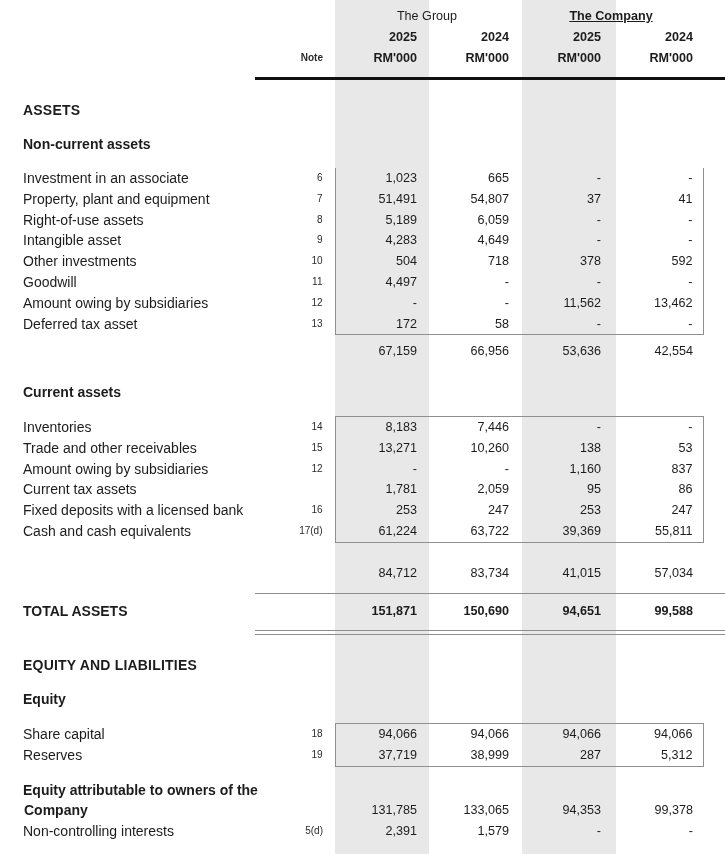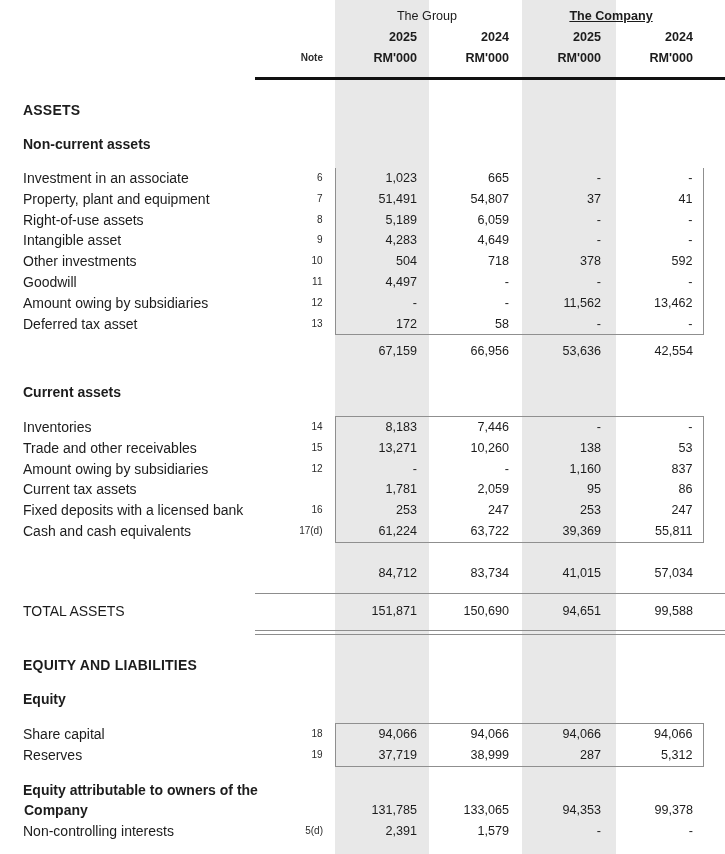--- a/index.html
+++ b/index.html
@@ -24,21 +24,21 @@
   col.c-num{width:92px;}
   col.c-pad{width:22px;}
 
   td,th{padding:0;vertical-align:bottom;font-weight:normal;}
 
   .lbl{padding-left:23px;font-size:14px;line-height:20.8px;text-align:left;white-space:nowrap;}
   .note{text-align:right;padding-right:12px;font-size:10px;line-height:20.8px;color:#2b2b2b;}
   .num{text-align:right;padding-right:10px;font-size:12.6px;line-height:20.8px;white-space:nowrap;}
   .pad{}
 
-  .bold .lbl,.bold .num,.bold .note{font-weight:normal;}
+  .bold .lbl,.bold .num,.bold .note{font-weight:bold;}
   .heading .lbl{font-weight:bold;}
   .caps .lbl{font-weight:bold;letter-spacing:.2px;}
 
   .spacer td{height:13px;}
   .spacer-sm td{height:9px;}
   .spacer-lg td{height:20px;}
 
   
   .rule-heavy td{border-top:3px solid #111;height:0;padding:0;}
   .rule-thin td{border-top:1.2px solid #8d8d8d;height:0;padding:0;}

